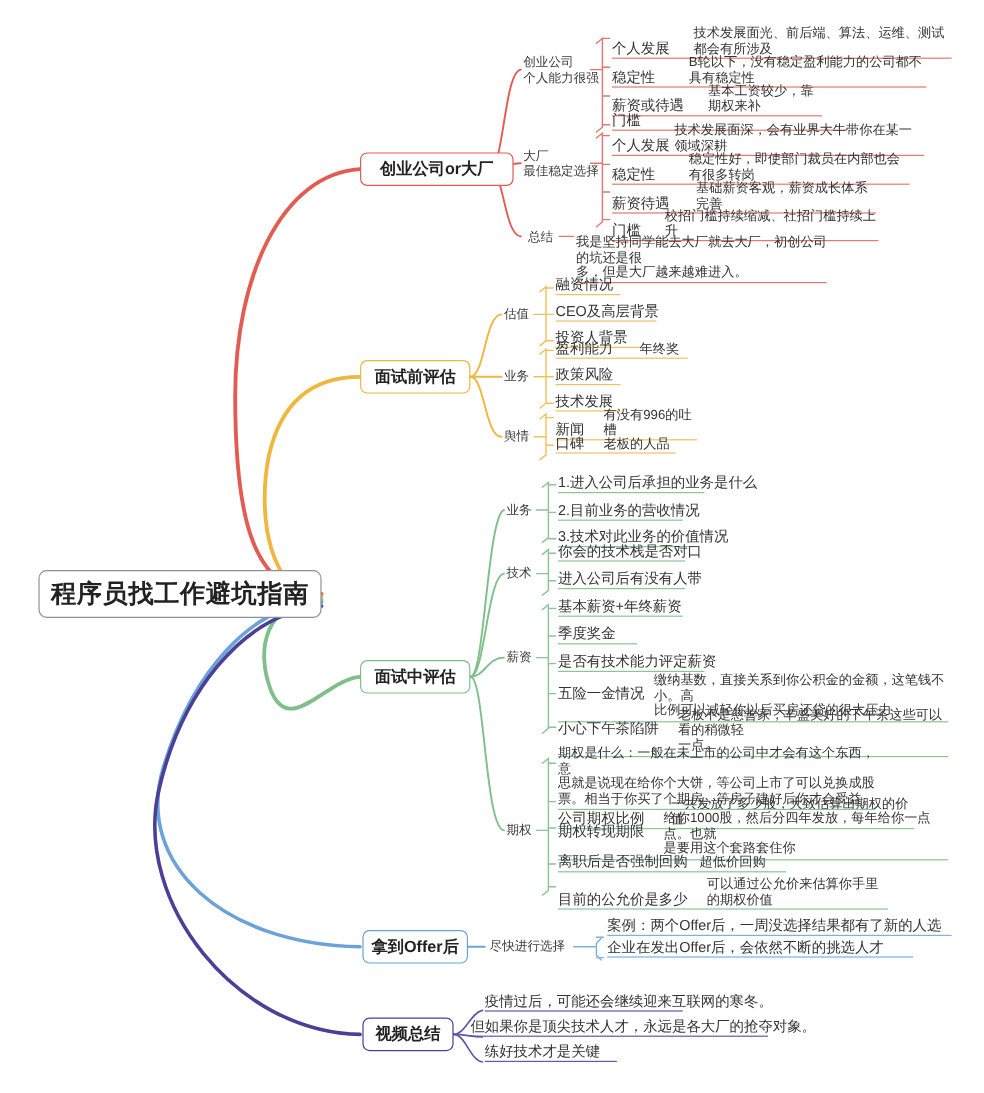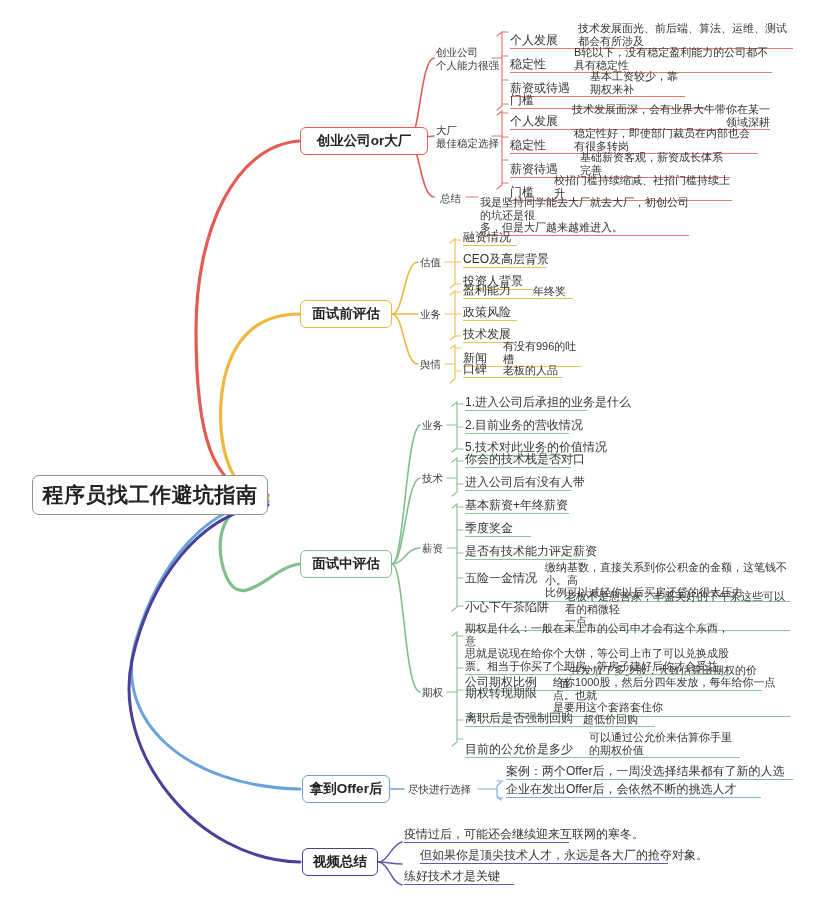--- a/index.html
+++ b/index.html
@@ -194,21 +194,21 @@
   <div class="leaf two u-red" style="left:510px;top:70px;width:175px;">
     <span class="lab">薪资或待遇</span>
     <span class="det" style="margin-left:20px;">基本工资较少，靠期权来补</span>
   </div>
   <div class="leaf two u-red" style="left:510px;top:94px;width:196px;">
     <span class="lab">门槛</span>
   </div>
 
   <div class="leaf two u-red" style="left:510px;top:103px;width:260px;">
     <span class="lab">个人发展</span>
-    <span class="det" style="margin-left:4px;text-align:right;">技术发展面深，会有业界大牛带你在某一领域深耕</span>
+    <span class="det" style="margin-left:4px;">技术发展面深，会有业界大牛带你在某一领域深耕</span>
   </div>
   <div class="leaf two u-red" style="left:510px;top:127px;width:248px;">
     <span class="lab">稳定性</span>
     <span class="det" style="margin-left:28px;">稳定性好，即使部门裁员在内部也会有很多转岗</span>
   </div>
   <div class="leaf two u-red" style="left:510px;top:151px;width:220px;">
     <span class="lab">薪资待遇</span>
     <span class="det" style="margin-left:22px;">基础薪资客观，薪资成长体系完善</span>
   </div>
   <div class="leaf two u-red" style="left:510px;top:174px;width:222px;">
@@ -268,21 +268,21 @@
   <div class="grp" style="left:422px;top:542px;">薪资</div>
   <div class="grp" style="left:422px;top:686px;">期权</div>
 
   <div class="leaf u-green" style="left:465px;top:396px;width:122px;">
     <span class="lab">1.进入公司后承担的业务是什么</span>
   </div>
   <div class="leaf u-green" style="left:465px;top:419px;width:104px;">
     <span class="lab">2.目前业务的营收情况</span>
   </div>
   <div class="leaf u-green" style="left:465px;top:441px;width:116px;">
-    <span class="lab">5.技术对此业务的价值情况</span>
+    <span class="lab">3.技术对此业务的价值情况</span>
   </div>
 
   <div class="leaf u-green" style="left:465px;top:453px;width:106px;">
     <span class="lab">你会的技术栈是否对口</span>
   </div>
   <div class="leaf u-green" style="left:465px;top:476px;width:106px;">
     <span class="lab">进入公司后有没有人带</span>
   </div>
 
   <div class="leaf u-green" style="left:465px;top:499px;width:104px;">
@@ -340,20 +340,20 @@
     <span class="lab">企业在发出Offer后，会依然不断的挑选人才</span>
   </div>
 
   <div class="topic t-purple" style="left:302px;top:848px;width:76px;height:28px;">
     <span>视频总结</span>
   </div>
 
   <div class="leaf u-purple" style="left:404px;top:828px;width:165px;">
     <span class="lab">疫情过后，可能还会继续迎来互联网的寒冬。</span>
   </div>
-  <div class="leaf u-purple" style="left:420px;top:849px;width:248px;">
+  <div class="leaf u-purple" style="left:392px;top:849px;width:248px;">
     <span class="lab">但如果你是顶尖技术人才，永远是各大厂的抢夺对象。</span>
   </div>
   <div class="leaf u-purple" style="left:404px;top:870px;width:110px;">
     <span class="lab">练好技术才是关键</span>
   </div>
 
 </div>
 
 </body></html>

